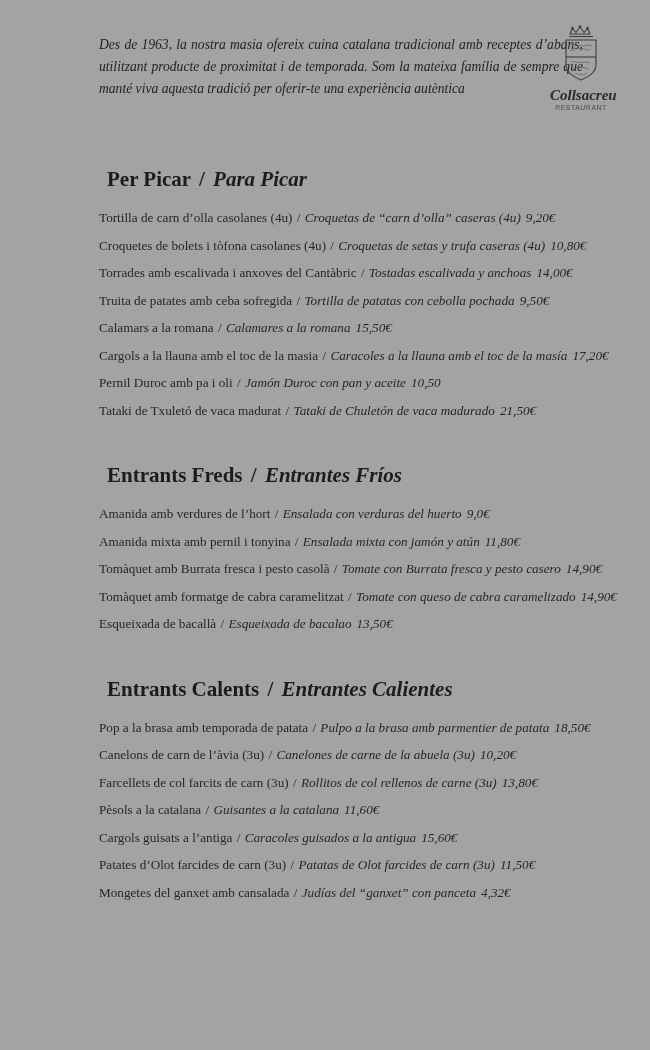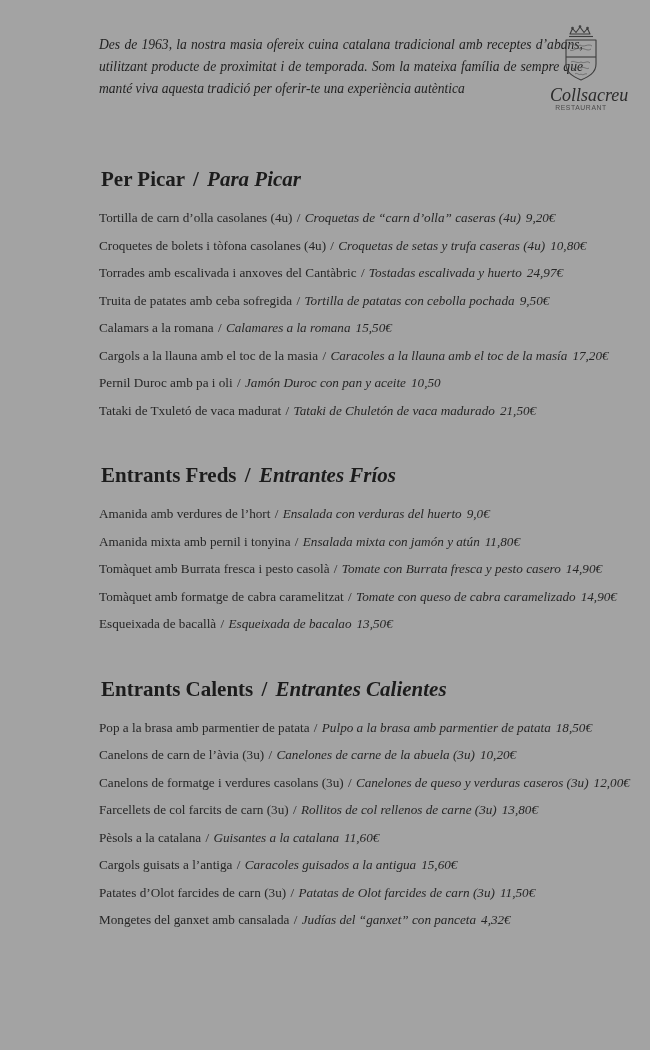--- a/index.html
+++ b/index.html
@@ -31,40 +31,41 @@
     position: absolute;
     right: 38px;
     top: 24px;
     width: 62px;
     text-align: center;
     color: #3a3a3a;
   }
   .logo svg { display: block; margin: 0 auto; }
   .logo-name {
     font-style: italic;
-    font-size: 18px;
+    font-size: 15px;
     line-height: 15px;
     color: #2b2b2b;
     white-space: nowrap;
+    font-weight: bold;
   }
   .logo-sub {
     font-family: "Liberation Sans", sans-serif;
     font-size: 6.8px;
     letter-spacing: 0.6px;
     color: #4a4a4a;
     line-height: 10px;
   }
   
   .menu { padding: 36px 25px 0 55px; }
   .section + .section { margin-top: 38px; }
   .section-title {
     font-size: 21px;
     font-weight: bold;
     line-height: 26px;
-    margin: 0 0 12px 2px;
+    margin: 0 0 12px 8px;
     color: #1c1c1c;
     white-space: nowrap;
   }
   .section-title .t-sep { font-weight: bold; margin: 0 3px; }
   .section-title .t-es { font-style: italic; }
   .item {
     font-size: 13.2px;
     line-height: 27.5px;
     white-space: nowrap;
     color: #262626;
@@ -120,21 +121,21 @@
   </header>
 
   <main class="menu">
   <section class="section">
     <h2 class="section-title"><span class="t-ca">Per Picar</span> <span class="t-sep">/</span> <span class="t-es">Para Picar</span></h2>
     <div class="items">
   <p class="item"><span class="i-ca">Tortilla de carn d’olla casolanes (4u)</span> <span class="i-sep">/</span> <span class="i-es">Croquetas de “carn d’olla” caseras (4u)</span><span class="i-price">9,20€</span></p>
 
   <p class="item"><span class="i-ca">Croquetes de bolets i tòfona casolanes (4u)</span> <span class="i-sep">/</span> <span class="i-es">Croquetas de setas y trufa caseras (4u)</span><span class="i-price">10,80€</span></p>
 
-  <p class="item"><span class="i-ca">Torrades amb escalivada i anxoves del Cantàbric</span> <span class="i-sep">/</span> <span class="i-es">Tostadas escalivada y huerto</span><span class="i-price">24,97€</span></p>
+  <p class="item"><span class="i-ca">Torrades amb escalivada i anxoves del Cantàbric</span> <span class="i-sep">/</span> <span class="i-es">Tostadas escalivada y anchoas</span><span class="i-price">14,00€</span></p>
 
   <p class="item"><span class="i-ca">Truita de patates amb ceba sofregida</span> <span class="i-sep">/</span> <span class="i-es">Tortilla de patatas con cebolla pochada</span><span class="i-price">9,50€</span></p>
 
   <p class="item"><span class="i-ca">Calamars a la romana</span> <span class="i-sep">/</span> <span class="i-es">Calamares a la romana</span><span class="i-price">15,50€</span></p>
 
   <p class="item"><span class="i-ca">Cargols a la llauna amb el toc de la masia</span> <span class="i-sep">/</span> <span class="i-es">Caracoles a la llauna amb el toc de la masía</span><span class="i-price">17,20€</span></p>
 
   <p class="item"><span class="i-ca">Pernil Duroc amb pa i oli</span> <span class="i-sep">/</span> <span class="i-es">Jamón Duroc con pan y aceite</span><span class="i-price">10,50</span></p>
 
   <p class="item"><span class="i-ca">Tataki de Txuletó de vaca madurat</span> <span class="i-sep">/</span> <span class="i-es">Tataki de Chuletón de vaca madurado</span><span class="i-price">21,50€</span></p>
@@ -152,25 +153,24 @@
 
   <p class="item"><span class="i-ca">Tomàquet amb formatge de cabra caramelitzat</span> <span class="i-sep">/</span> <span class="i-es">Tomate con queso de cabra caramelizado</span><span class="i-price">14,90€</span></p>
 
   <p class="item"><span class="i-ca">Esqueixada de bacallà</span> <span class="i-sep">/</span> <span class="i-es">Esqueixada de bacalao</span><span class="i-price">13,50€</span></p>
 </div>
   </section>
 
   <section class="section">
     <h2 class="section-title"><span class="t-ca">Entrants Calents</span> <span class="t-sep">/</span> <span class="t-es">Entrantes Calientes</span></h2>
     <div class="items">
-  <p class="item"><span class="i-ca">Pop a la brasa amb parmentier de patata</span> <span class="i-sep">/</span> <span class="i-es">Pulpo a la brasa amb parmentier de patata</span><span class="i-price">18,50€</span></p>
+  <p class="item"><span class="i-ca">Pop a la brasa amb temporada de patata</span> <span class="i-sep">/</span> <span class="i-es">Pulpo a la brasa amb parmentier de patata</span><span class="i-price">18,50€</span></p>
 
   <p class="item"><span class="i-ca">Canelons de carn de l’àvia (3u)</span> <span class="i-sep">/</span> <span class="i-es">Canelones de carne de la abuela (3u)</span><span class="i-price">10,20€</span></p>
 
-  <p class="item"><span class="i-ca">Canelons de formatge i verdures casolans (3u)</span> <span class="i-sep">/</span> <span class="i-es">Canelones de queso y verduras caseros (3u)</span><span class="i-price">12,00€</span></p>
 
 
   <p class="item"><span class="i-ca">Farcellets de col farcits de carn (3u)</span> <span class="i-sep">/</span> <span class="i-es">Rollitos de col rellenos de carne (3u)</span><span class="i-price">13,80€</span></p>
 
   <p class="item"><span class="i-ca">Pèsols a la catalana</span> <span class="i-sep">/</span> <span class="i-es">Guisantes a la catalana</span><span class="i-price">11,60€</span></p>
 
   <p class="item"><span class="i-ca">Cargols guisats a l’antiga</span> <span class="i-sep">/</span> <span class="i-es">Caracoles guisados a la antigua</span><span class="i-price">15,60€</span></p>
 
   <p class="item"><span class="i-ca">Patates d’Olot farcides de carn  (3u)</span> <span class="i-sep">/</span> <span class="i-es">Patatas de Olot farcides de carn (3u)</span><span class="i-price">11,50€</span></p>
 

